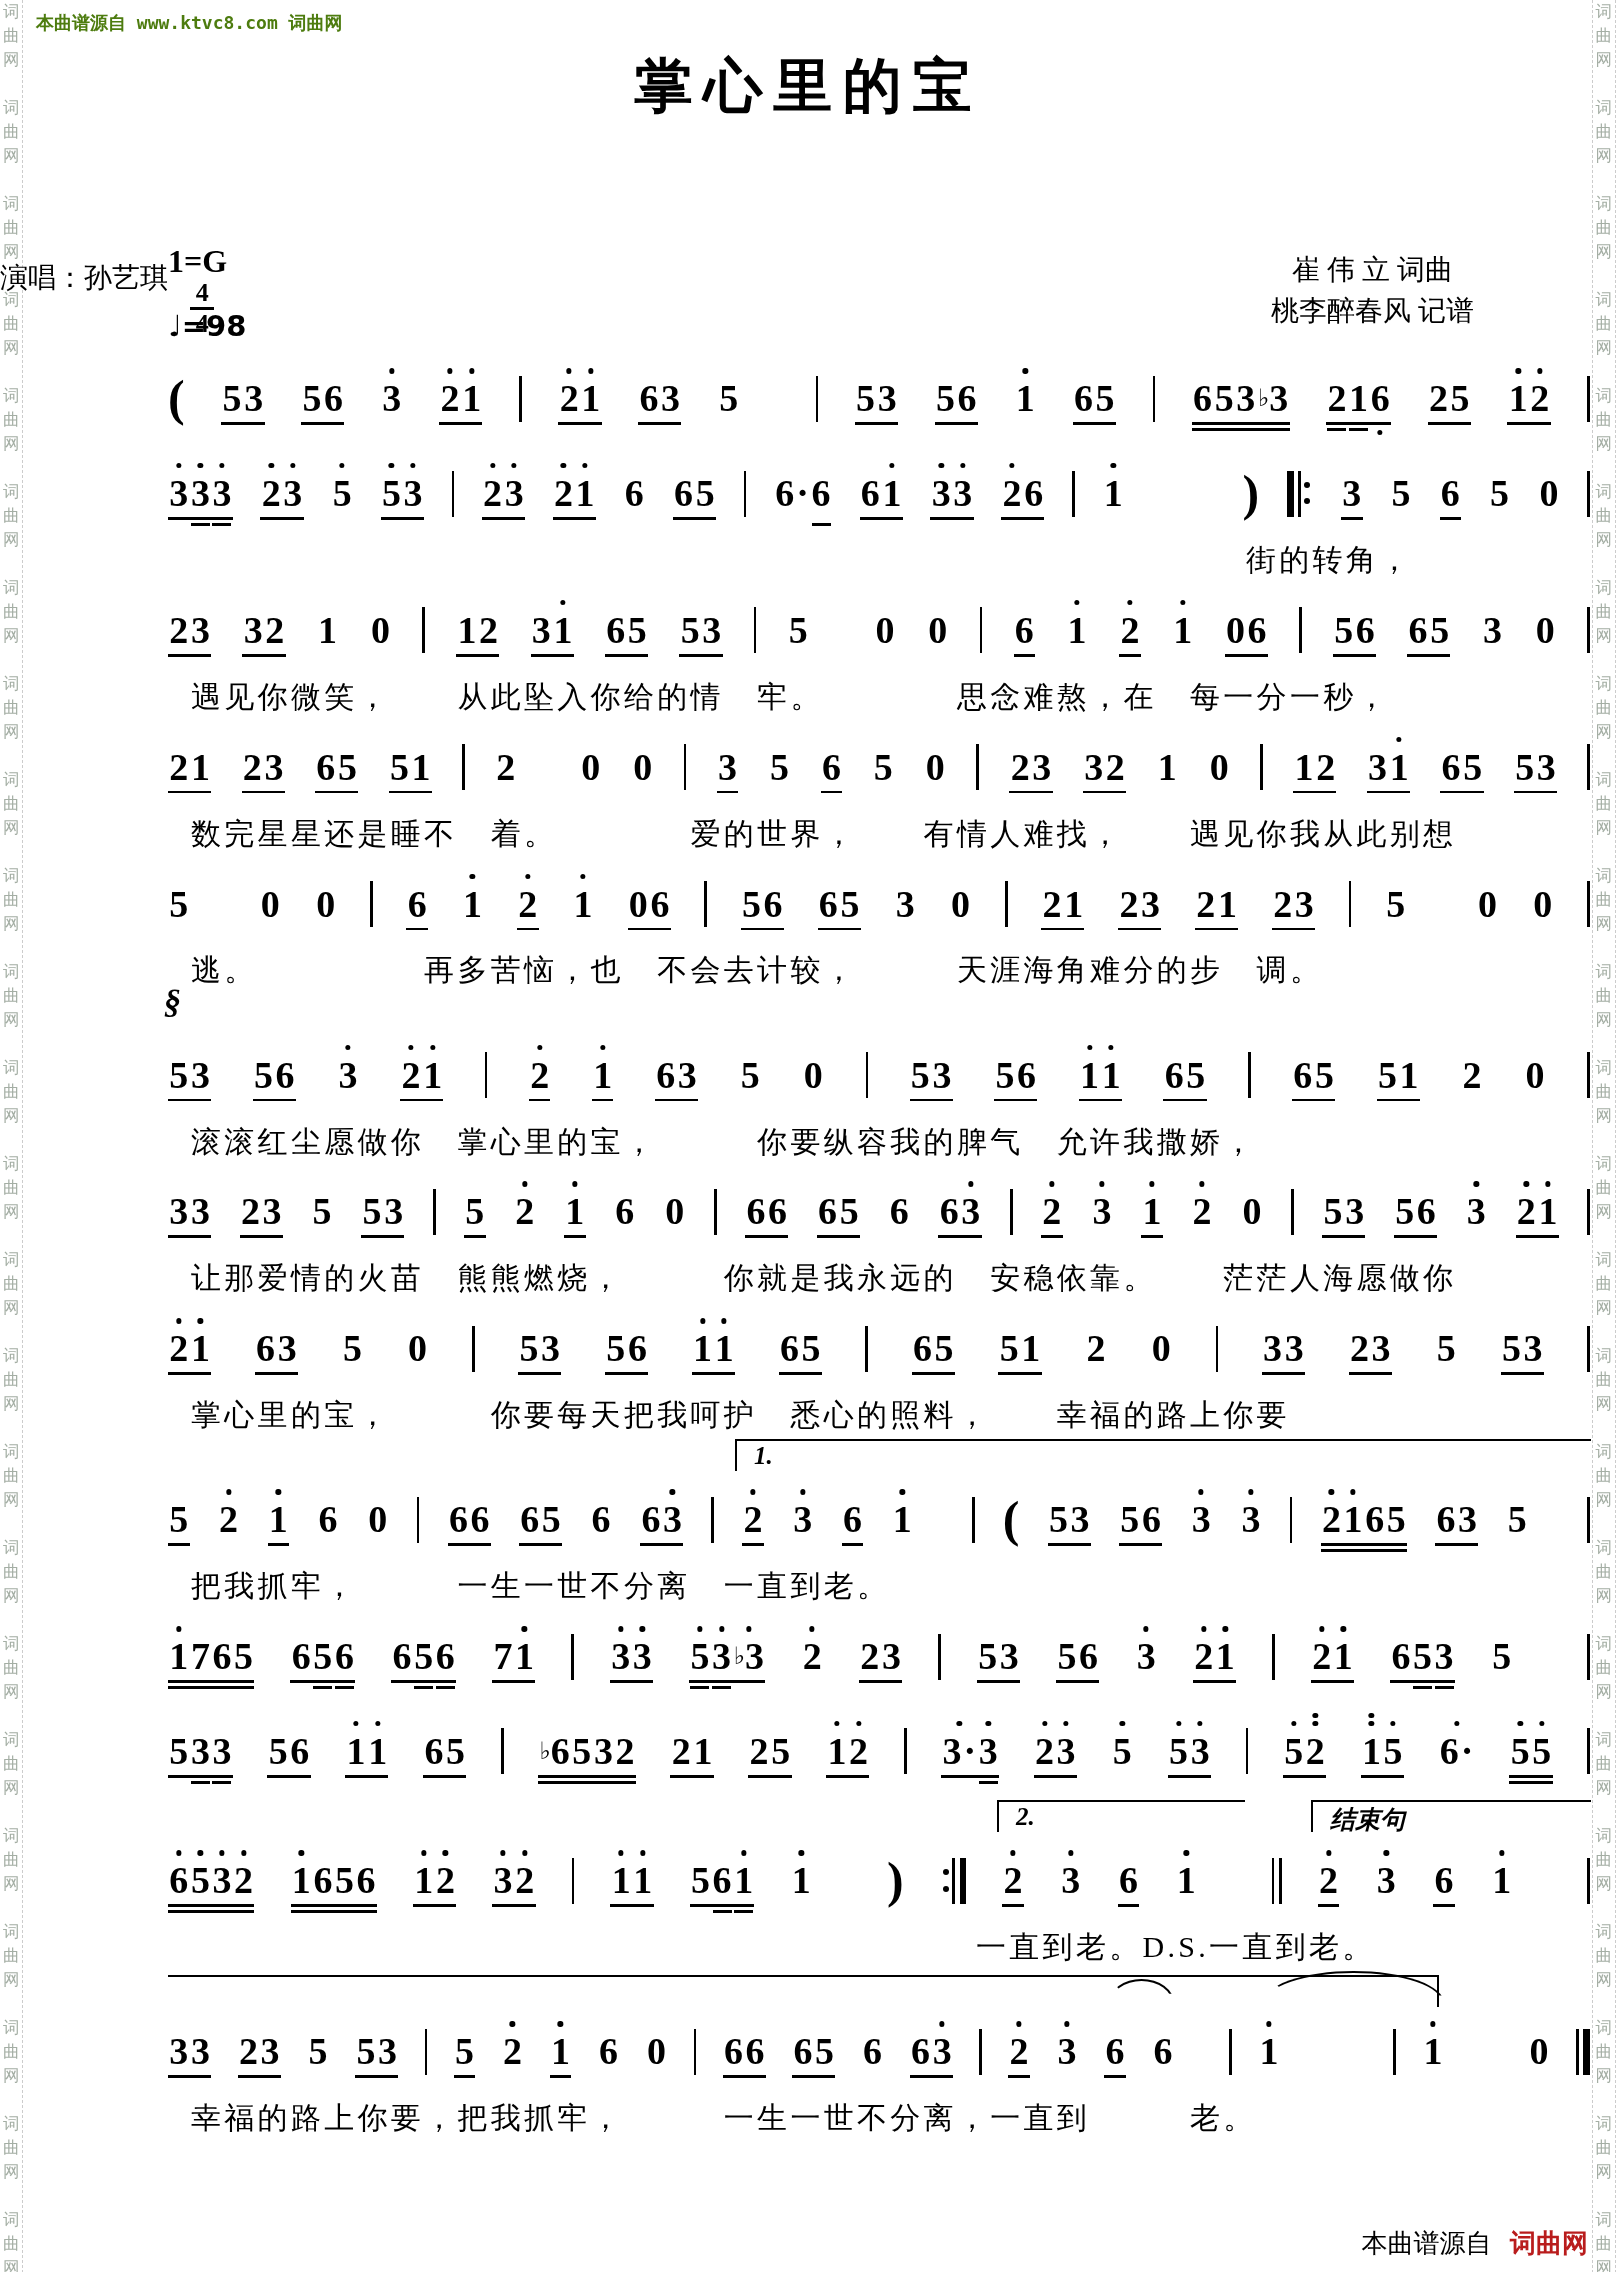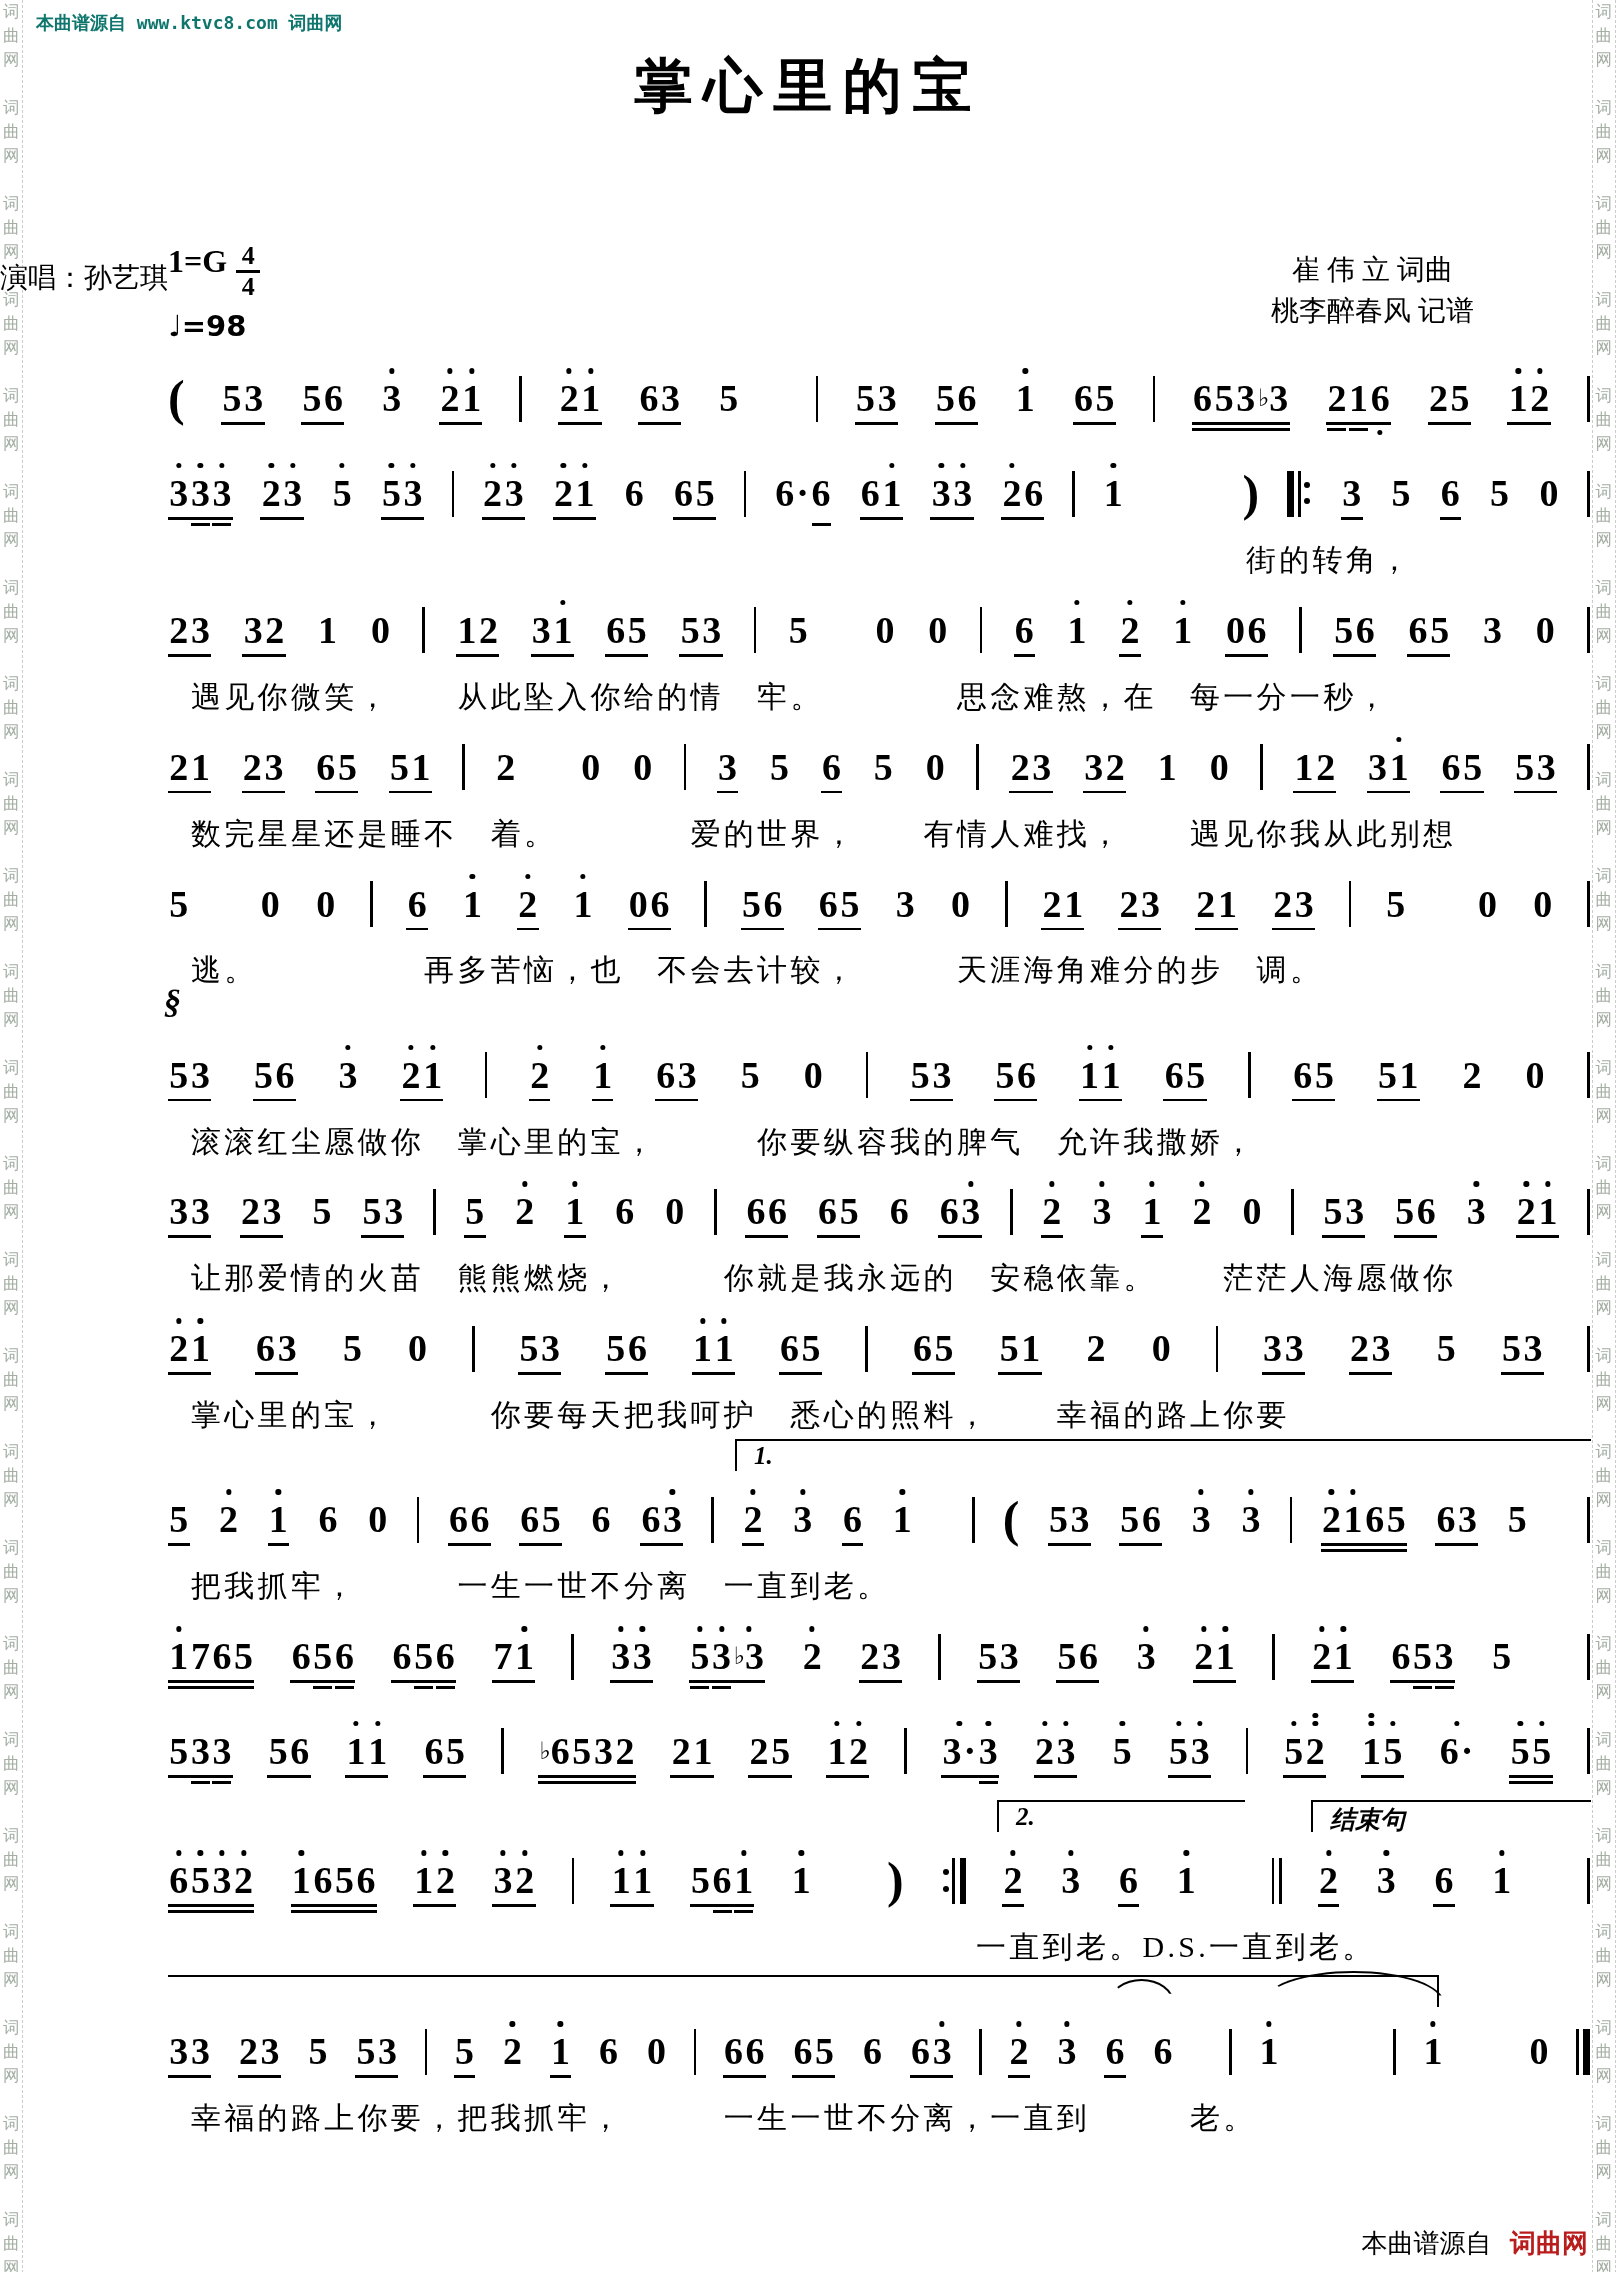--- a/index.html
+++ b/index.html
@@ -11,21 +11,21 @@
   #side-left{left:0;border-right:1.3px dashed #cccccc;}
   #side-right{right:0;border-left:1.3px dashed #cccccc;border-right:1.3px dashed #cccccc;}
   
   #wm-top{position:absolute;left:36px;top:10.6px;font-family:"DejaVu Sans Mono",monospace;
           font-weight:bold;font-size:18px;}
   #title{position:absolute;left:0;right:0;top:47px;text-align:center;font-size:59px;
          font-weight:bold;letter-spacing:10.6px;}
   #singer{position:absolute;left:0;right:0;top:259px;text-align:left;font-size:28px;}
   #credits{position:absolute;right:142px;top:249px;text-align:center;font-size:28px;line-height:41px;}
   #keyblock{position:absolute;left:168px;top:243px;font-size:32px;font-weight:bold;
-            font-family:"Liberation Serif",serif;display:flex;}
+            font-family:"Liberation Serif",serif;display:flex;flex-direction:column;}
   #timesig{display:inline-flex;flex-direction:column;align-items:center;margin-left:9.2px;
            font-size:26px;font-weight:bold;line-height:26px;}
   #timesig .tbar{width:24px;height:2.6px;background:#000;margin:1.3px 0;}
   #tempo{position:absolute;left:168px;top:309px;font-size:29px;font-weight:bold;
          font-family:"DejaVu Sans",sans-serif;}
   
   #score{position:absolute;left:168px;right:26px;top:356px;}
   .sysline{margin-bottom:6.6px;}
   .sysline.extra-top{margin-top:41px;}
   .cells{position:relative;display:flex;justify-content:space-between;align-items:flex-start;
@@ -272,21 +272,21 @@
 词
 曲
 网
 
 词
 曲
 网
 
 </div>
 
-  <div id="wm-top" style="color: #0f766e;">本曲谱源自 www.ktvc8.com 词曲网</div>
+  <div id="wm-top" style="color: #4d7c0f;">本曲谱源自 www.ktvc8.com 词曲网</div>
 
   <div id="title">掌心里的宝</div>
   <div id="singer">演唱：孙艺琪</div>
   <div id="credits">
     <div>崔 伟 立 词曲</div>
     <div>桃李醉春风 记谱</div>
   </div>
   <div id="keyblock">
     <span>1=G</span>
     <span id="timesig">

